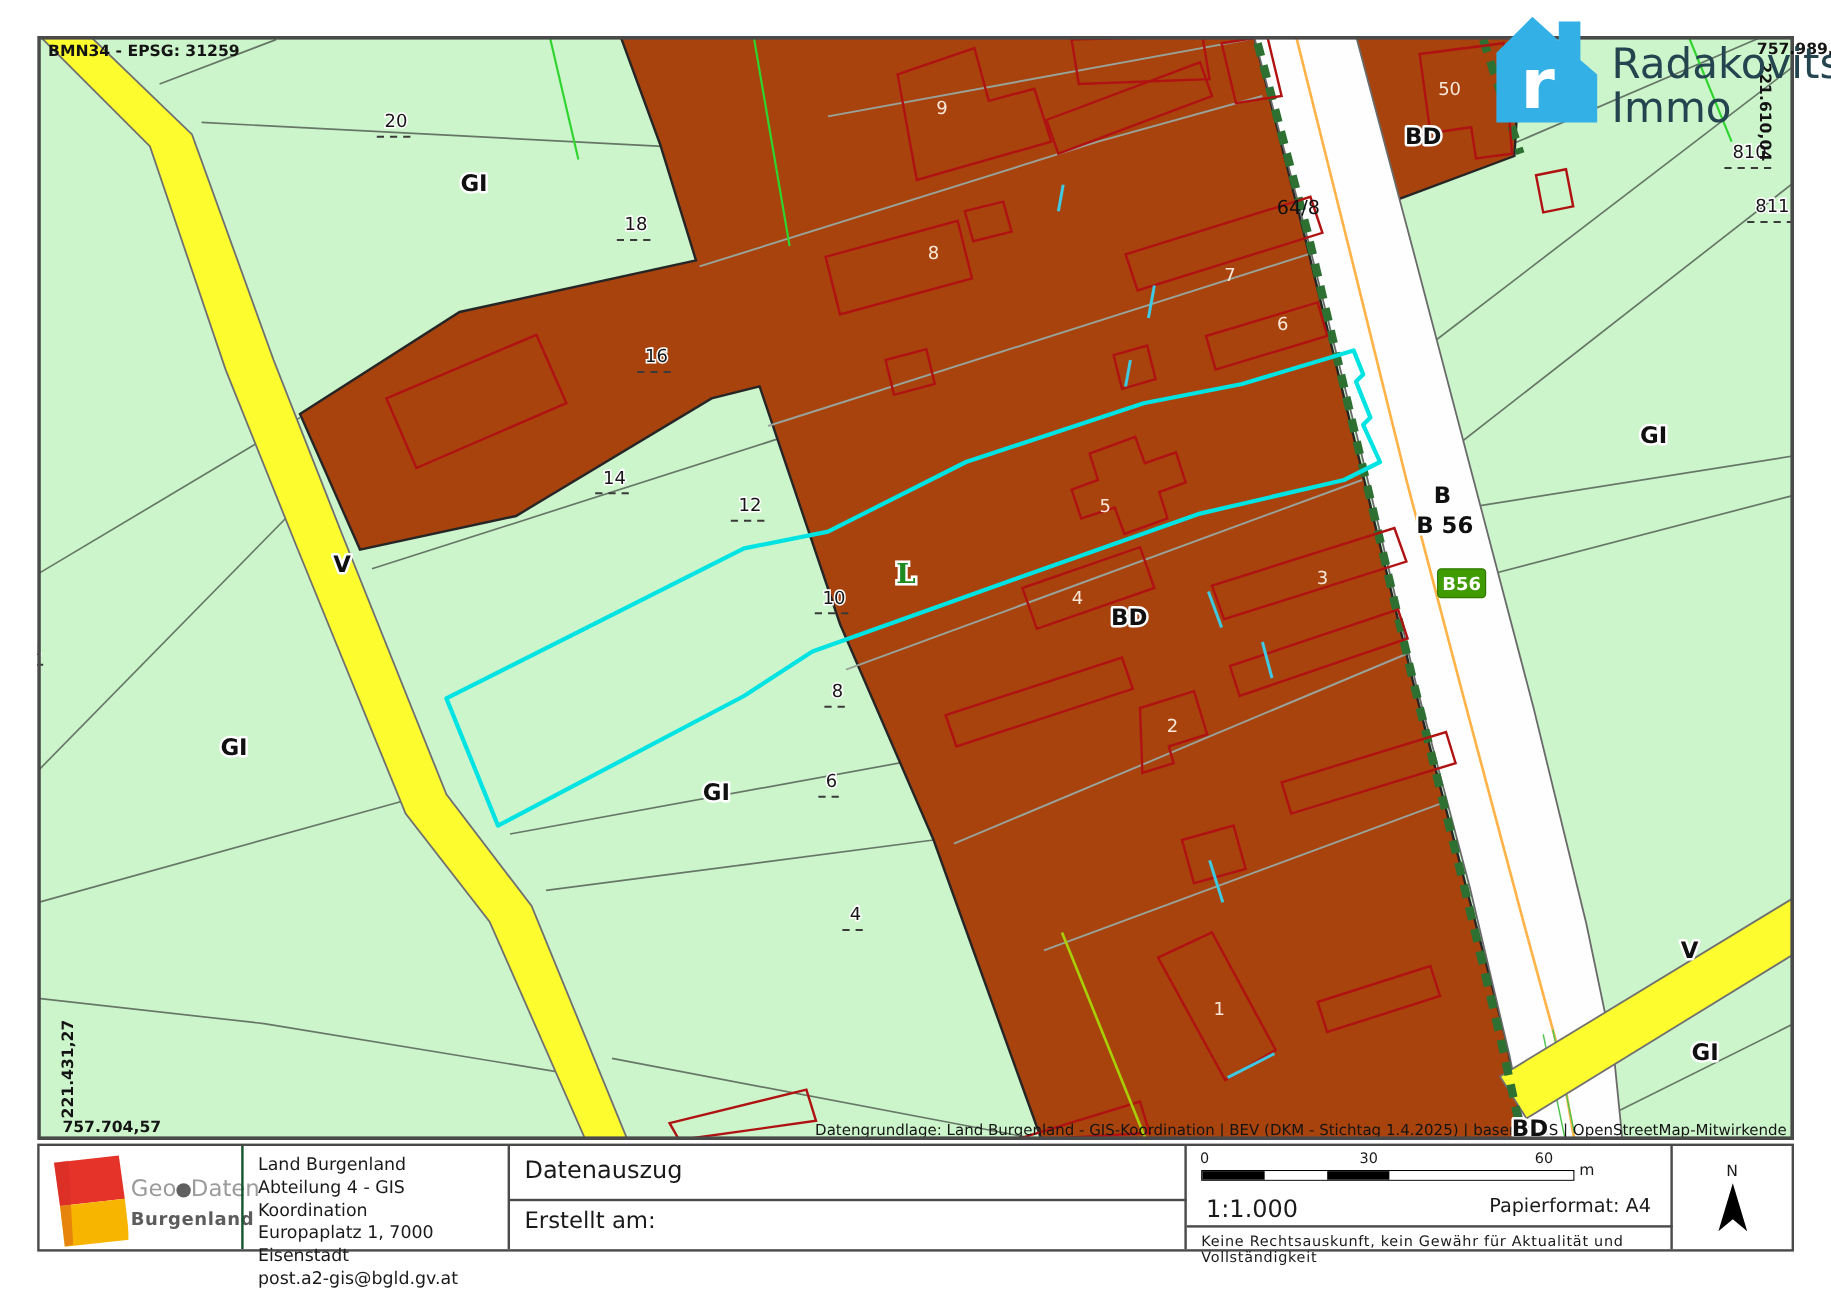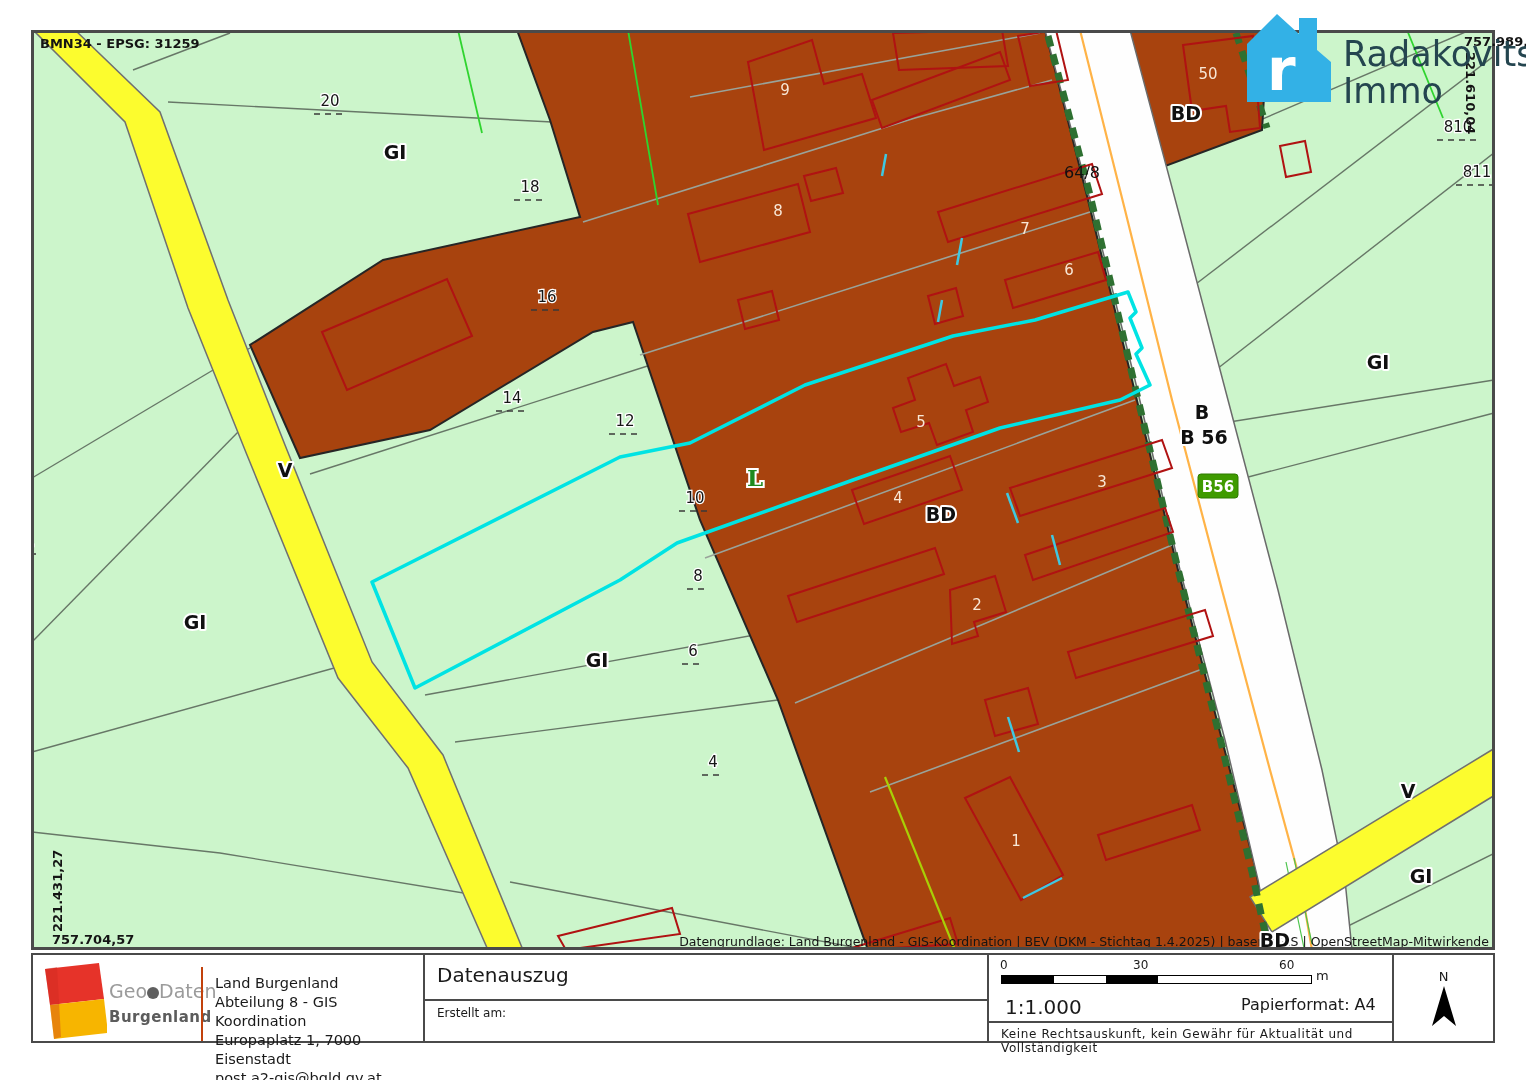--- a/index.html
+++ b/index.html
@@ -27,26 +27,26 @@
   
   #brand{position:absolute;left:1243px;top:10px;width:330px;height:110px;}
   #brand-text{position:absolute;left:100px;top:26px;color:#24454f;font-size:35px;
               font-weight:500;line-height:37px;letter-spacing:0px;}
 
   
   #footer{position:absolute;left:31px;top:953px;width:1460px;height:86px;
           border:2px solid #4a4a4a;background:#fff;color:#1a1a1a;}
   .fpanel{position:absolute;top:0;bottom:0;}
   .f-logo{left:0;width:153px;}
-  .f-addr{left:168px;width:220px;border-left:2px solid #c2410c;padding:7px 0 0 12px;
-          font-size:14.5px;line-height:19px;box-sizing:border-box;margin-top:12px;}
+  .f-addr{left:168px;width:220px;border-left:2px solid #14532d;padding:7px 0 0 12px;
+          font-size:14.5px;line-height:19px;box-sizing:border-box;}
   .f-mid{left:390px;width:564px;border-left:2px solid #4a4a4a;}
   .f-title{height:42px;padding:8px 0 0 12px;font-size:20px;box-sizing:border-box;}
   .f-created{position:absolute;left:0;right:0;top:44px;bottom:0;border-top:2px solid #4a4a4a;
-             padding:5px 0 0 12px;font-size:12px;box-sizing:border-box;}
+             padding:5px 0 0 12px;font-size:19px;box-sizing:border-box;}
   .f-created .date{margin-top:9px;}
   .f-scale{left:954px;width:405px;border-left:2px solid #4a4a4a;}
   .sb-lab{position:absolute;top:3px;font-size:12px;}
   #sb0{left:11px;} #sb30{left:144px;} #sb60{left:290px;}
   #sb-m{position:absolute;left:327px;top:13px;font-size:13px;}
   #scalebar{position:absolute;left:12px;top:20px;width:309px;height:7px;border:1px solid #000;
             display:flex;}
   #scalebar .seg{height:100%;}
   .s-b{background:#000;} .s-w{background:#fff;}
   .f-scaletxt{position:absolute;top:40px;left:16px;font-size:20px;}
@@ -260,21 +260,21 @@
     <div id="gd-text">
       <div>
         <span class="gd-grey">Geo</span><span class="gd-dot"></span><span class="gd-grey">Daten</span>
       </div>
       <div class="gd-land">Burgenland</div>
     </div>
   </div>
 
   <div class="fpanel f-addr">
     <div>Land Burgenland</div>
-    <div>Abteilung 8 - GIS Koordination</div>
+    <div>Abteilung 4 - GIS Koordination</div>
     <div>Europaplatz 1, 7000 Eisenstadt</div>
     <div>post.a2-gis@bgld.gv.at</div>
   </div>
 
   <div class="fpanel f-mid">
     <div class="f-title">Datenauszug</div>
     <div class="f-created">
       <div>Erstellt am:</div>
     </div>
   </div>

